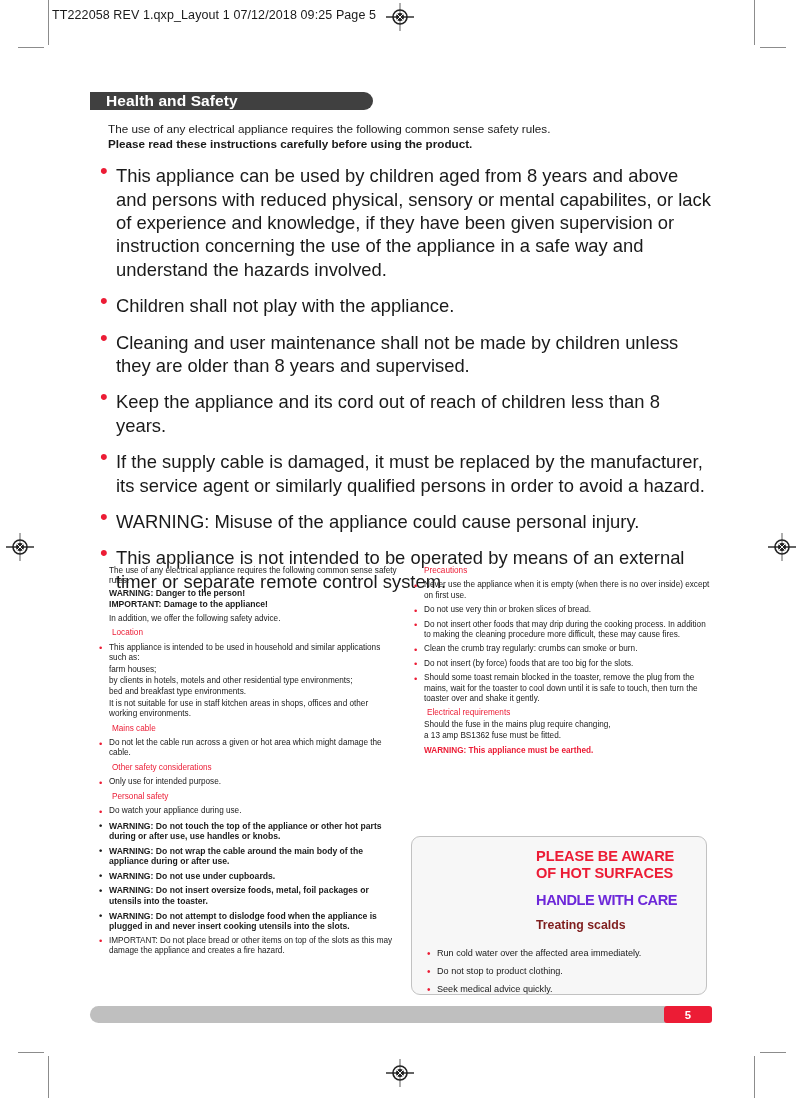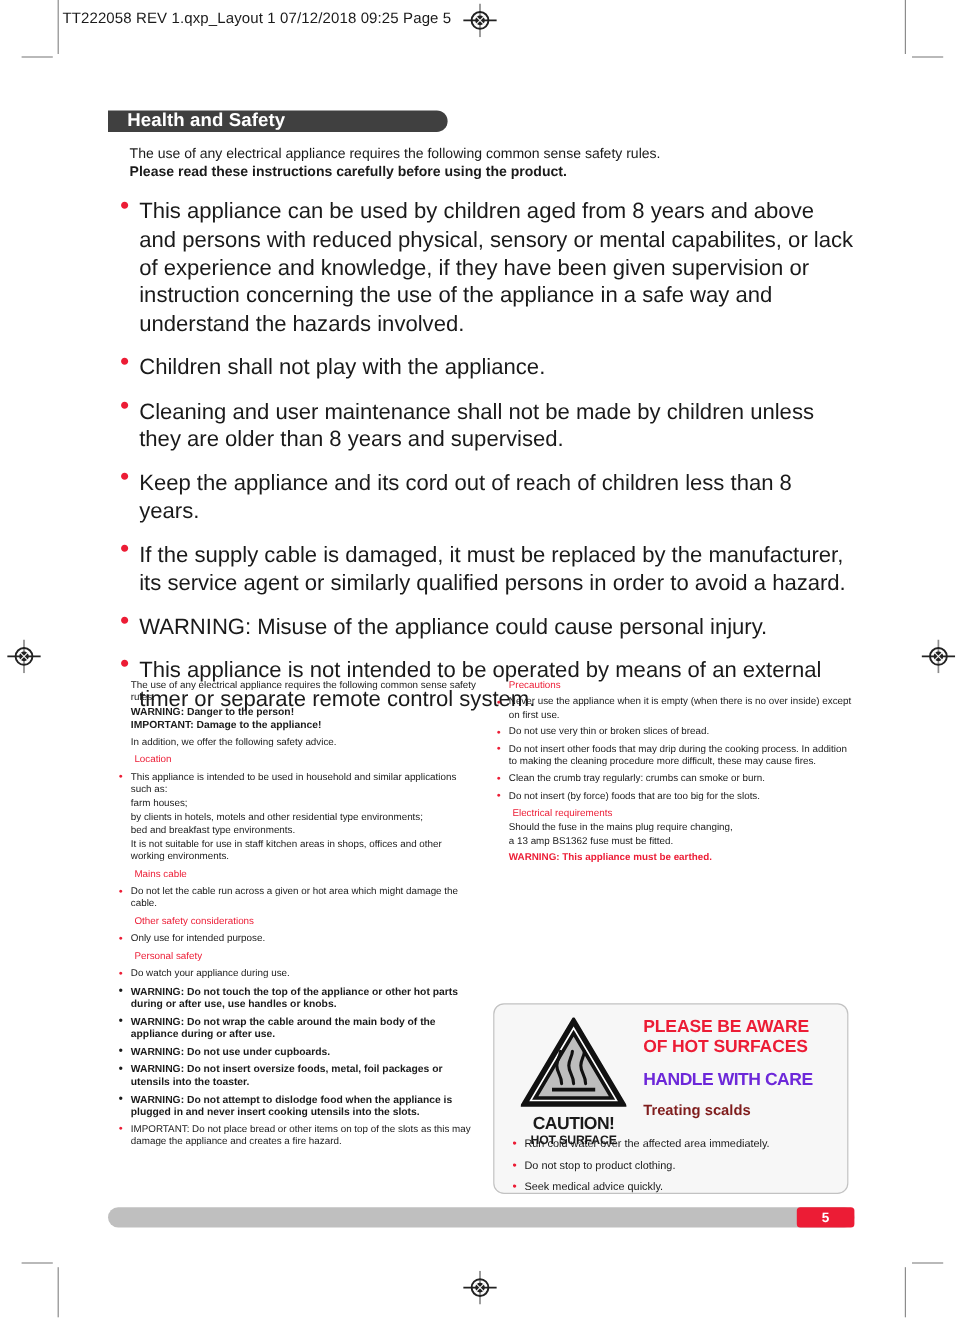--- a/index.html
+++ b/index.html
@@ -242,42 +242,30 @@
       <div class="bi">IMPORTANT: Do not place bread or other items on top of the slots as this may damage the appliance and creates a fire hazard.</div>
     </div>
 
     <div class="col col-right">
       <div class="hdr nomargin">Precautions</div>
       <div class="bi">Never use the appliance when it is empty (when there is no over inside) except on first use.</div>
       <div class="bi">Do not use very thin or broken slices of bread.</div>
       <div class="bi">Do not insert other foods that may drip during the cooking process. In addition to making the cleaning procedure more difficult, these may cause fires.</div>
       <div class="bi">Clean the crumb tray regularly: crumbs can smoke or burn.</div>
       <div class="bi">Do not insert (by force) foods that are too big for the slots.</div>
+      <div class="bi">Should some toast remain blocked in the toaster, remove the plug from the mains, wait for the toaster to cool down until it is safe to touch, then turn the toaster over and shake it gently.</div>
       <div class="hdr">Electrical requirements</div>
       <div class="p tight">Should the fuse in the mains plug require changing,</div>
       <div class="p tight">a 13 amp BS1362 fuse must be fitted.</div>
       <div class="hdr red-warn">WARNING: This appliance must be earthed.</div>
     </div>
   </div>
 
   <div class="hotbox">
     <div class="hot-inner">
-      <div class="caution-sign">
-        <svg width="88" height="76" viewBox="0 0 88 76">
-          <polygon points="44,3 85,72 3,72" fill="#ffffff" stroke="#111111" stroke-width="4.5"></polygon>
-          <polygon points="44,13 76,67 12,67" fill="#bdbdbd" stroke="#111111" stroke-width="3"></polygon>
-          <path d="M44,62 C36,62 34,58 34,58 M44,62 L70,62" fill="none" stroke="none"></path>
-          <line x1="26" y1="60" x2="62" y2="60" stroke="#111111" stroke-width="3"></line>
-          <path d="M34,55 C34,48 30,46 30,40 C30,35 33,32 33,28" fill="none" stroke="#111111" stroke-width="2.6" stroke-linecap="round"></path>
-          <path d="M44,55 C44,48 40,46 40,40 C40,35 43,32 43,28" fill="none" stroke="#111111" stroke-width="2.6" stroke-linecap="round"></path>
-          <path d="M54,55 C54,48 50,46 50,40 C50,35 53,32 53,28" fill="none" stroke="#111111" stroke-width="2.6" stroke-linecap="round"></path>
-        </svg>
-        <div class="caution-word">CAUTION!</div>
-        <div class="caution-sub">HOT SURFACE</div>
-      </div>
       <div class="hot-head">
         <div class="hot-l1">PLEASE BE AWARE</div>
         <div class="hot-l1">OF HOT SURFACES</div>
         <div class="hot-l2">HANDLE WITH CARE</div>
         <div class="hot-l3">Treating scalds</div>
       </div>
       <div class="hot-bullets">
         <div class="hb">Run cold water over the affected area immediately.</div>
         <div class="hb">Do not stop to product clothing.</div>
         <div class="hb">Seek medical advice quickly.</div>

